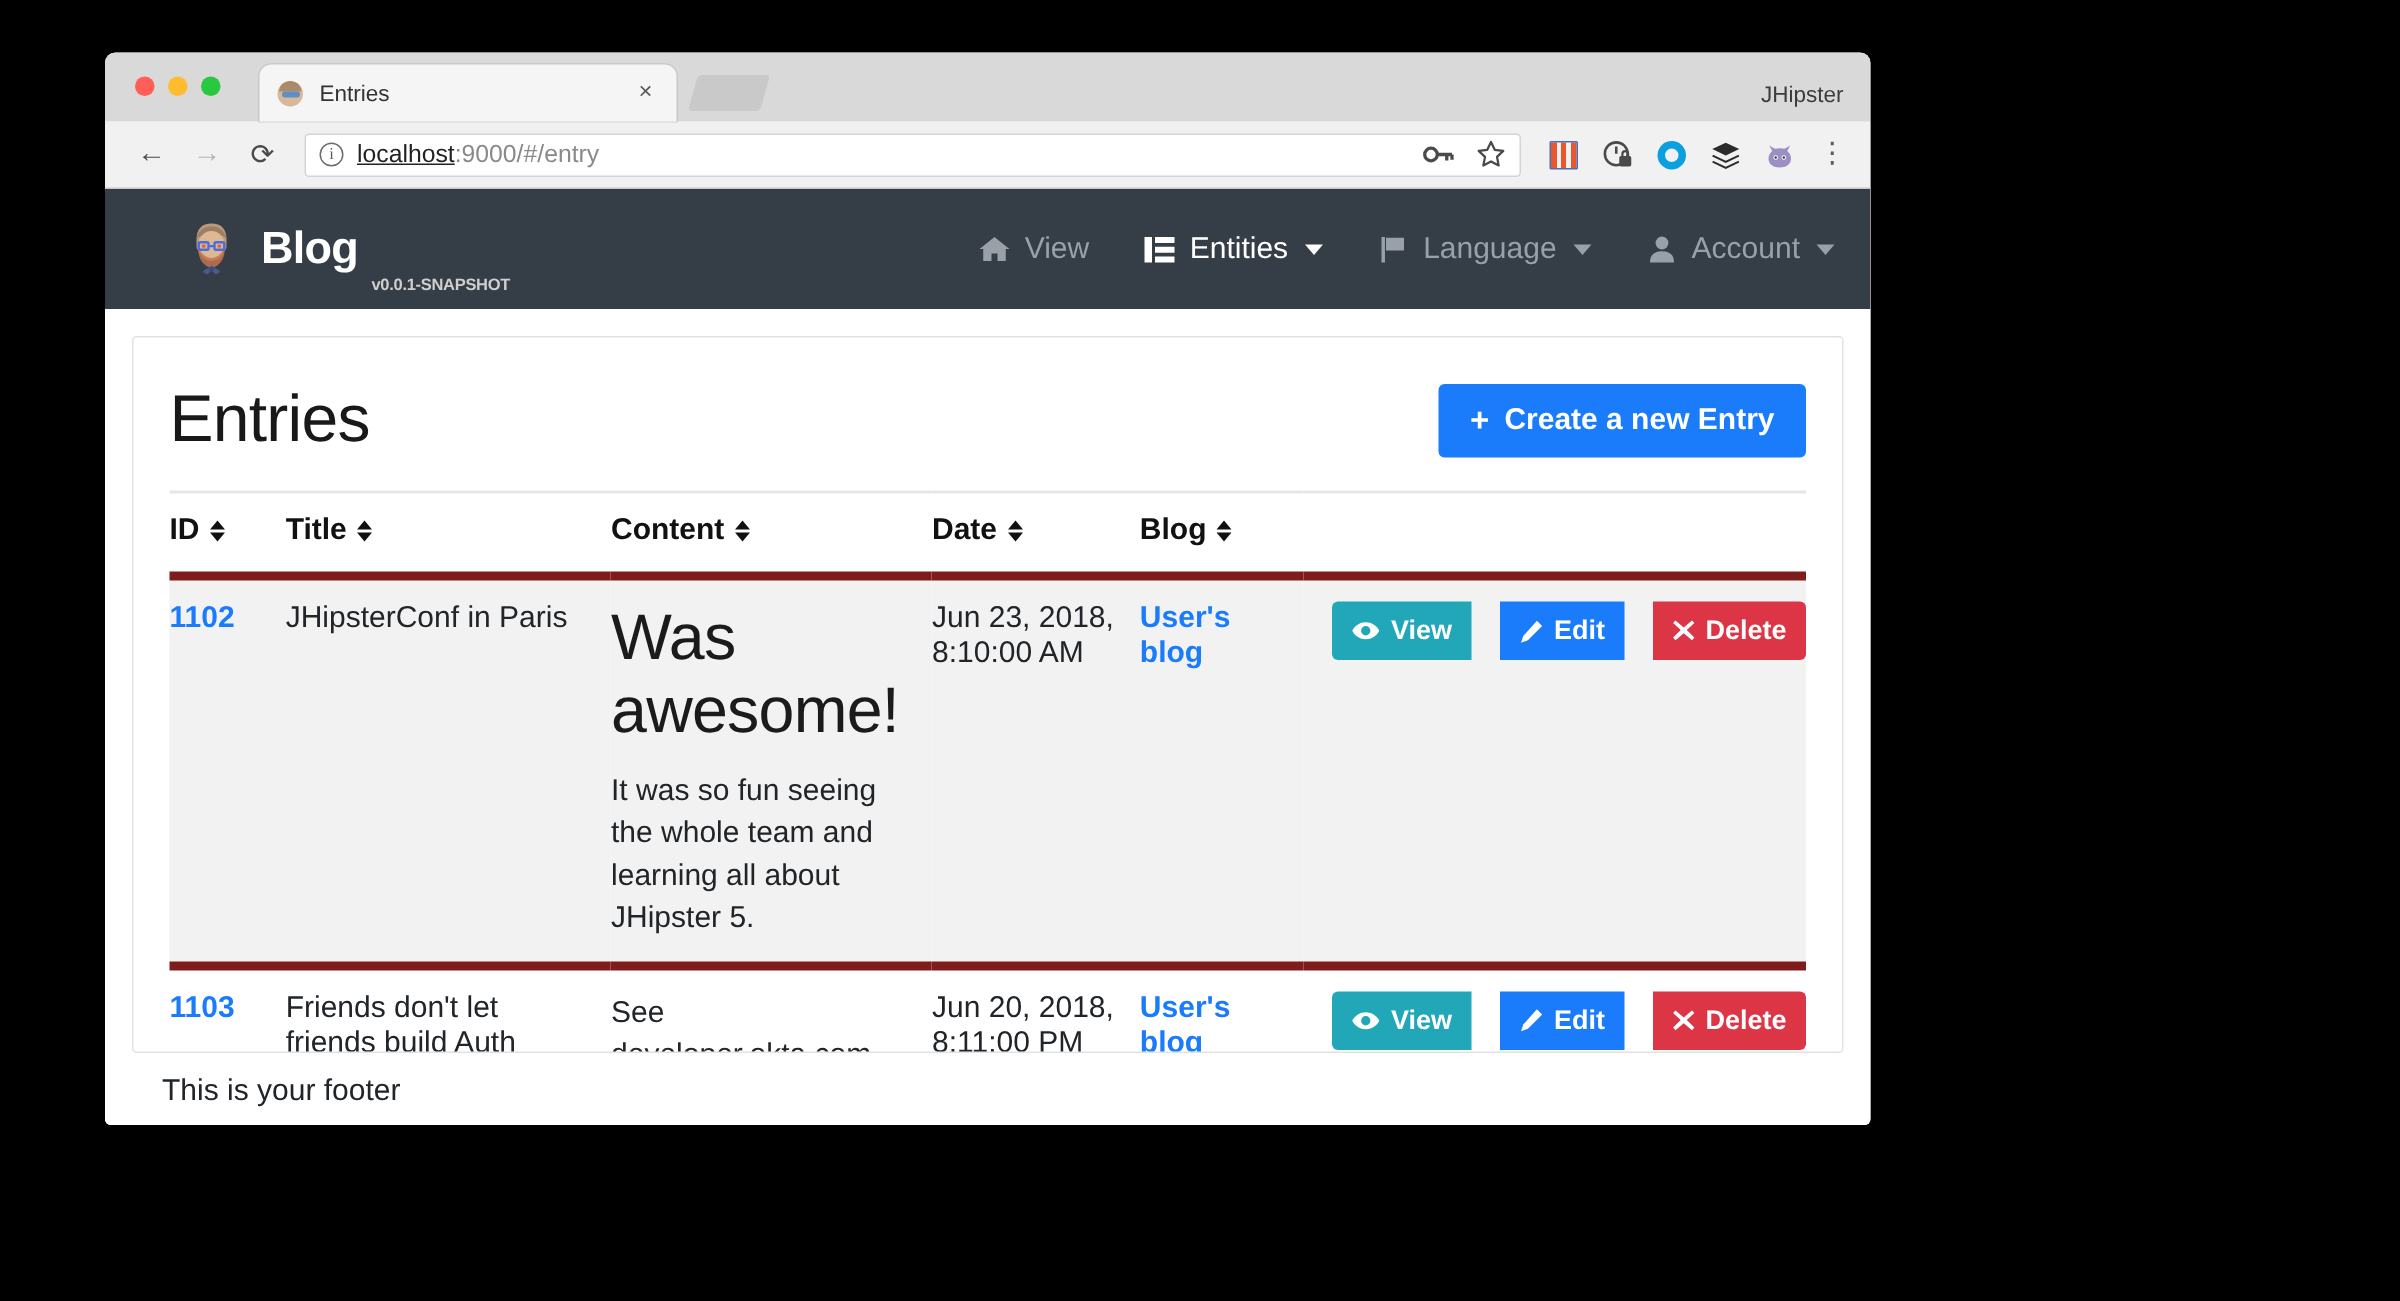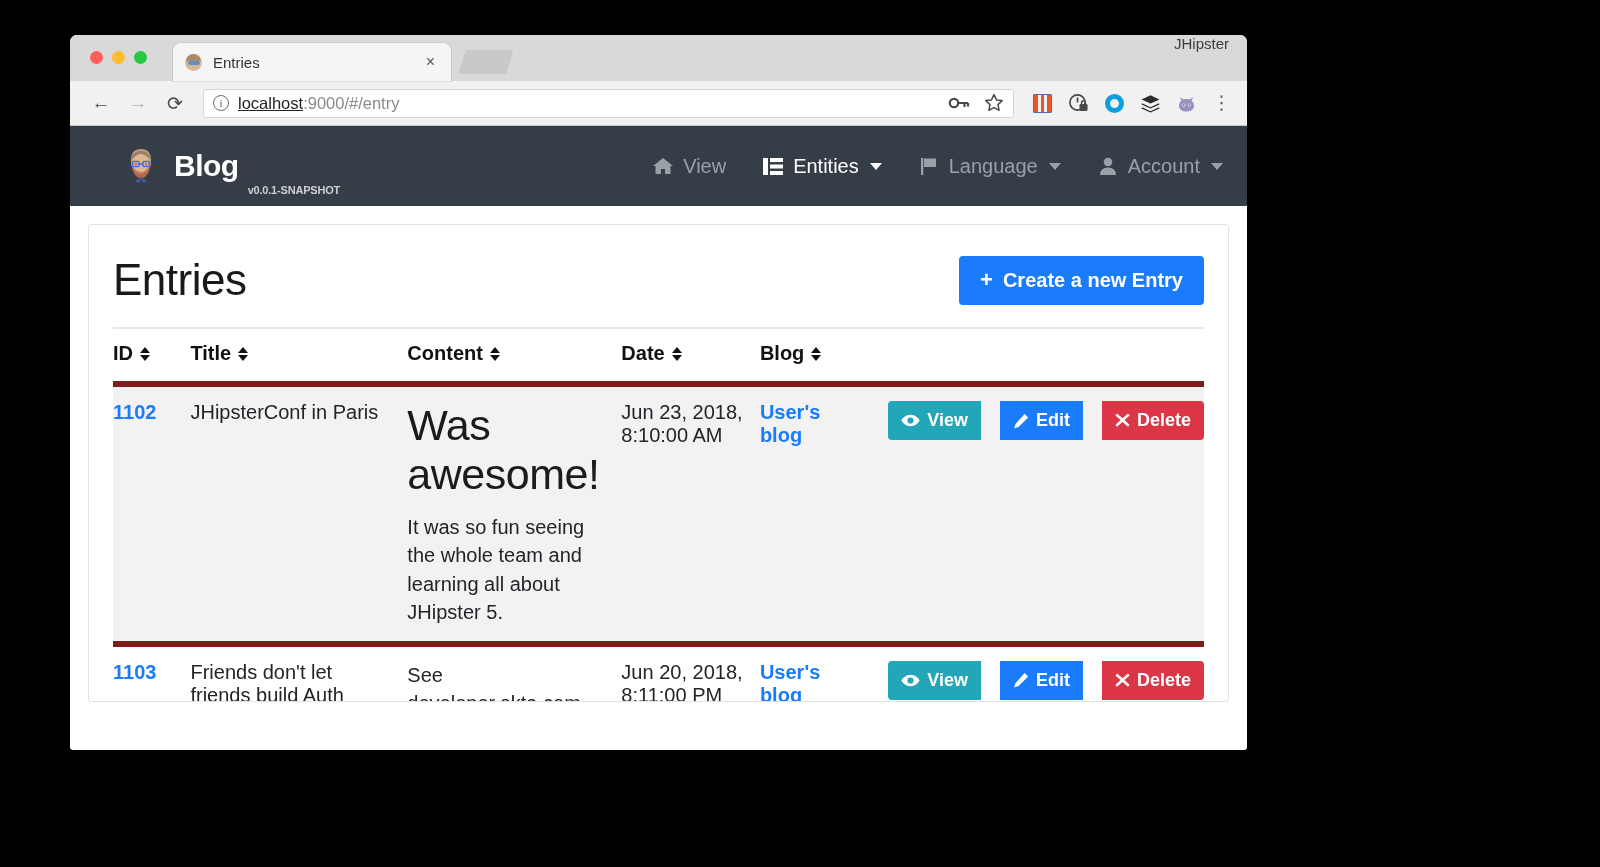--- a/index.html
+++ b/index.html
@@ -79,21 +79,21 @@
   .tab-ghost {
     position: absolute;
     left: 392px; bottom: 7px;
     width: 48px; height: 24px;
     background: #c9c9c9;
     border-radius: 3px;
     transform: skewX(-16deg);
   }
   .profile-name {
     position: absolute;
-    right: 18px; top: 0;
+    right: 18px; top: 20px;
     font-size: 15px; color: #3c3c3c;
   }
 
   
   .toolbar {
     height: 45px;
     background: #f1f1f1;
     border-bottom: 1px solid #c8c8c8;
     display: flex; align-items: center;
     padding: 0 16px;
@@ -610,15 +610,16 @@
                       </span>
                     <span>Delete</span>
                   </button>
                 </div>
               </td>
             </tr>
           </tbody>
         </table>
       </div>
 
+      <div class="footer">This is your footer</div>
     </div>
   </div>
 </div>
 
 </body></html>

